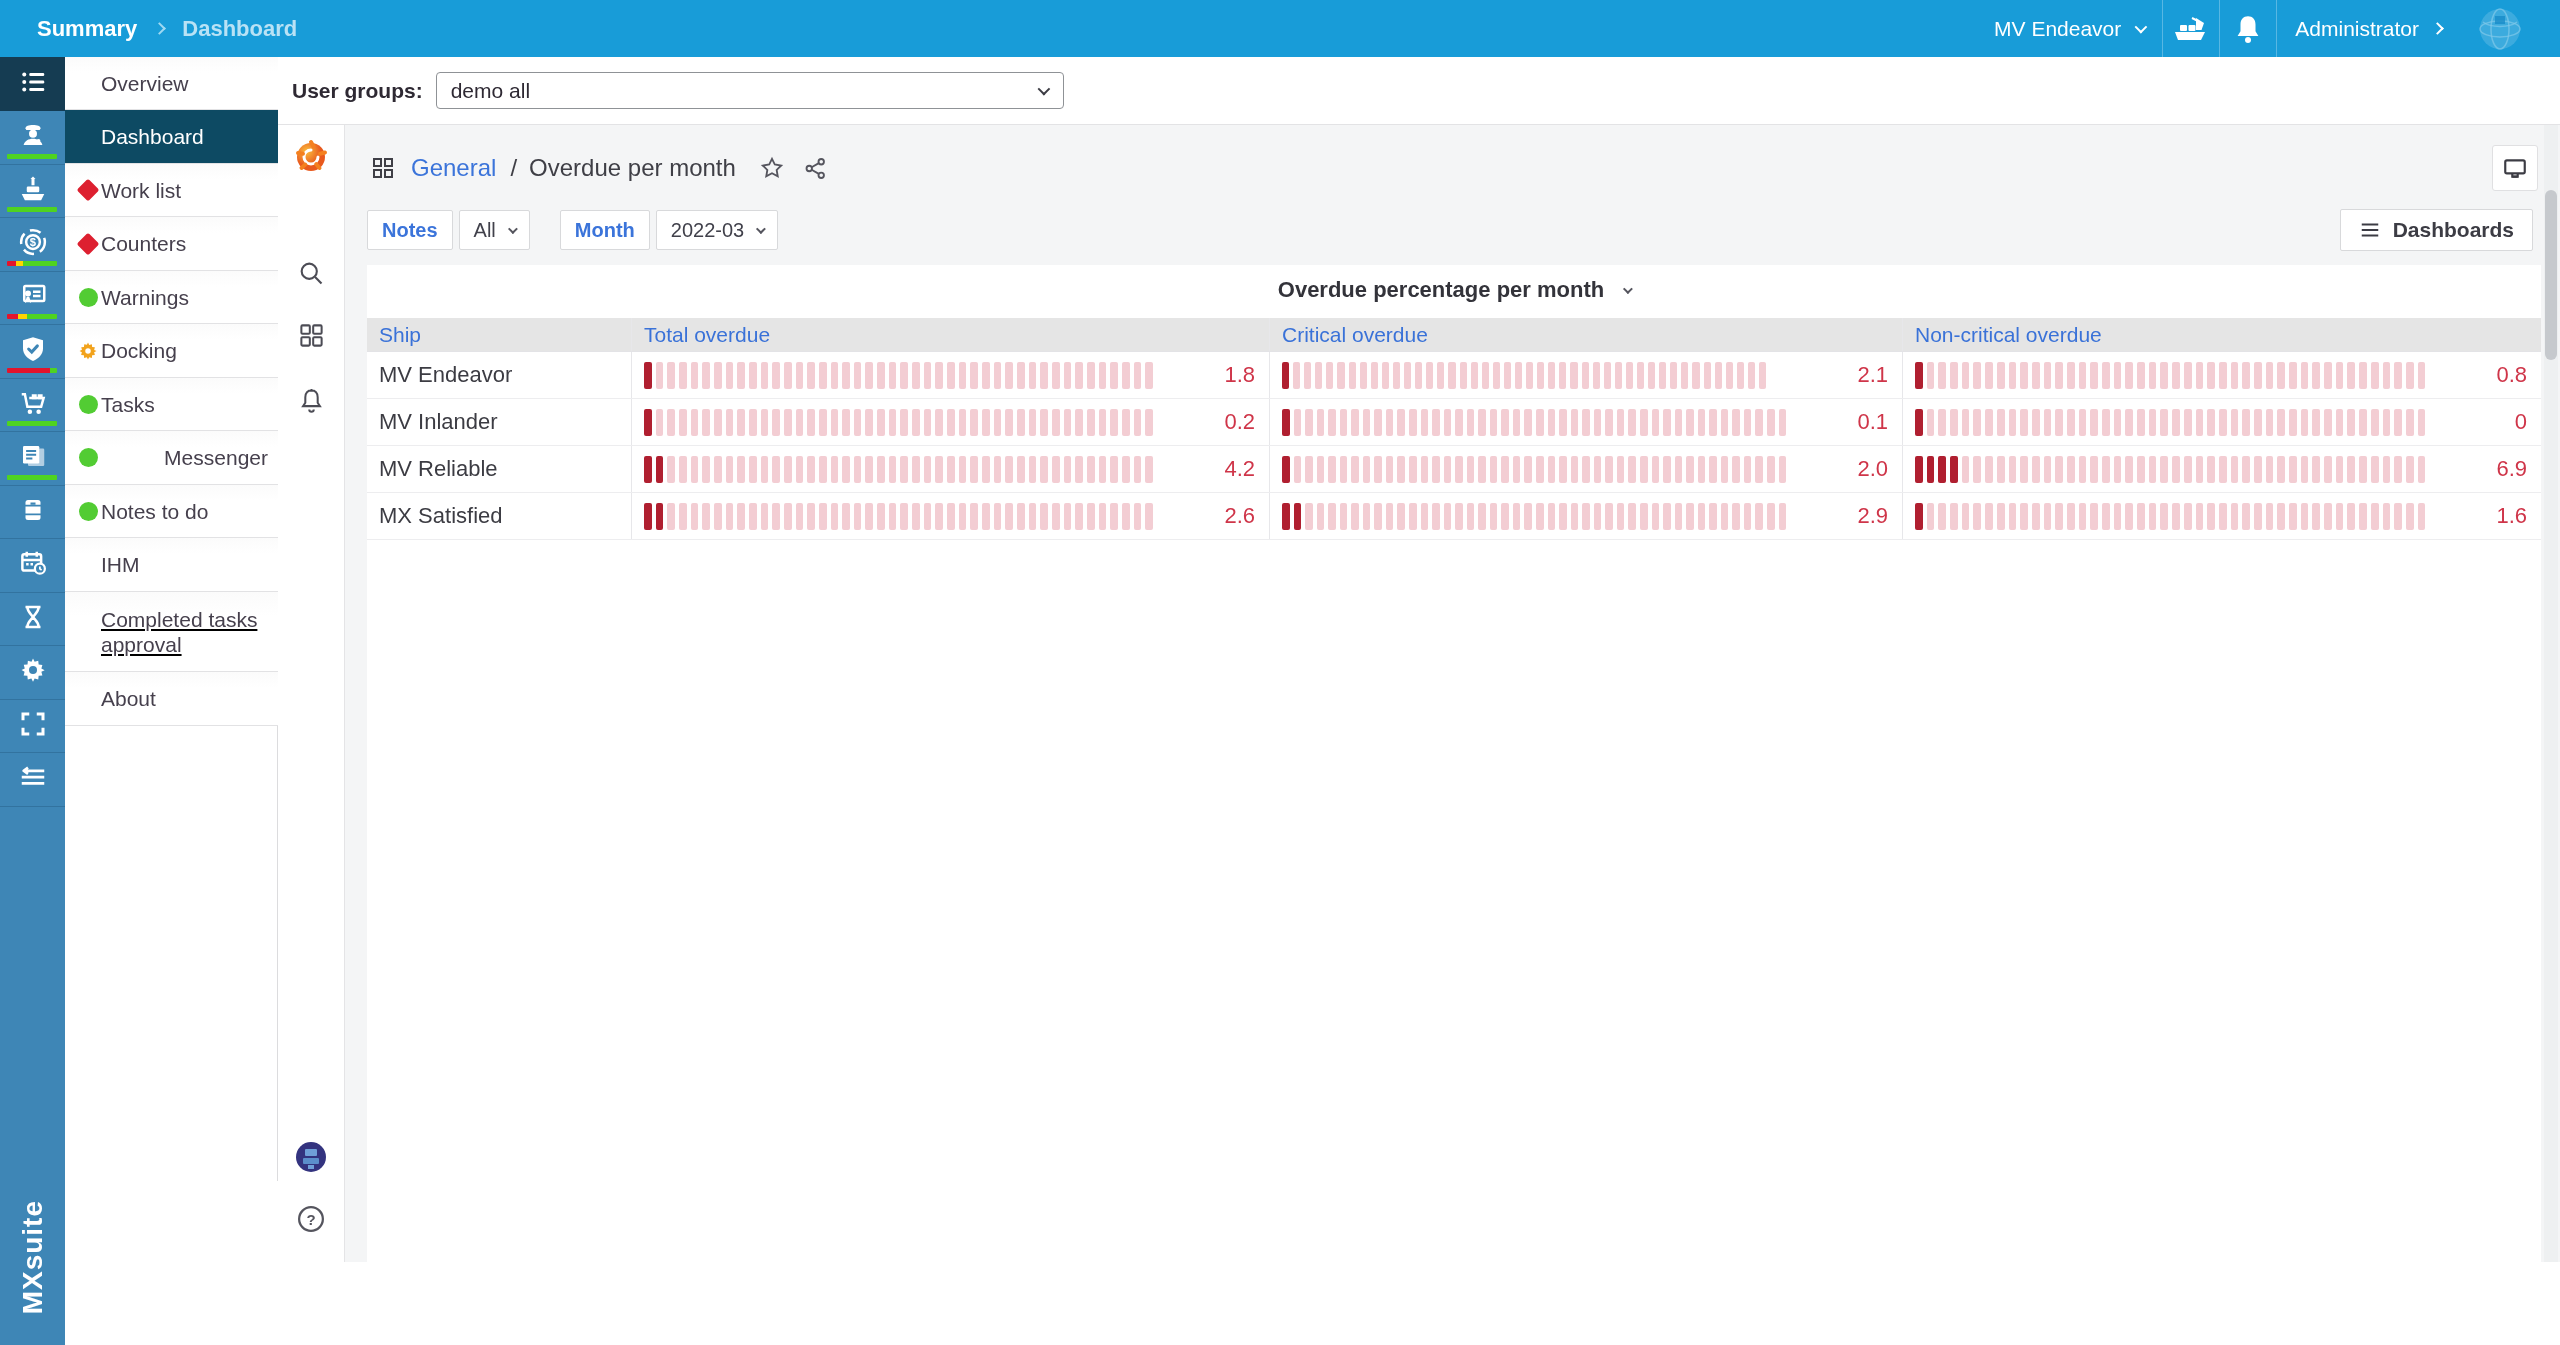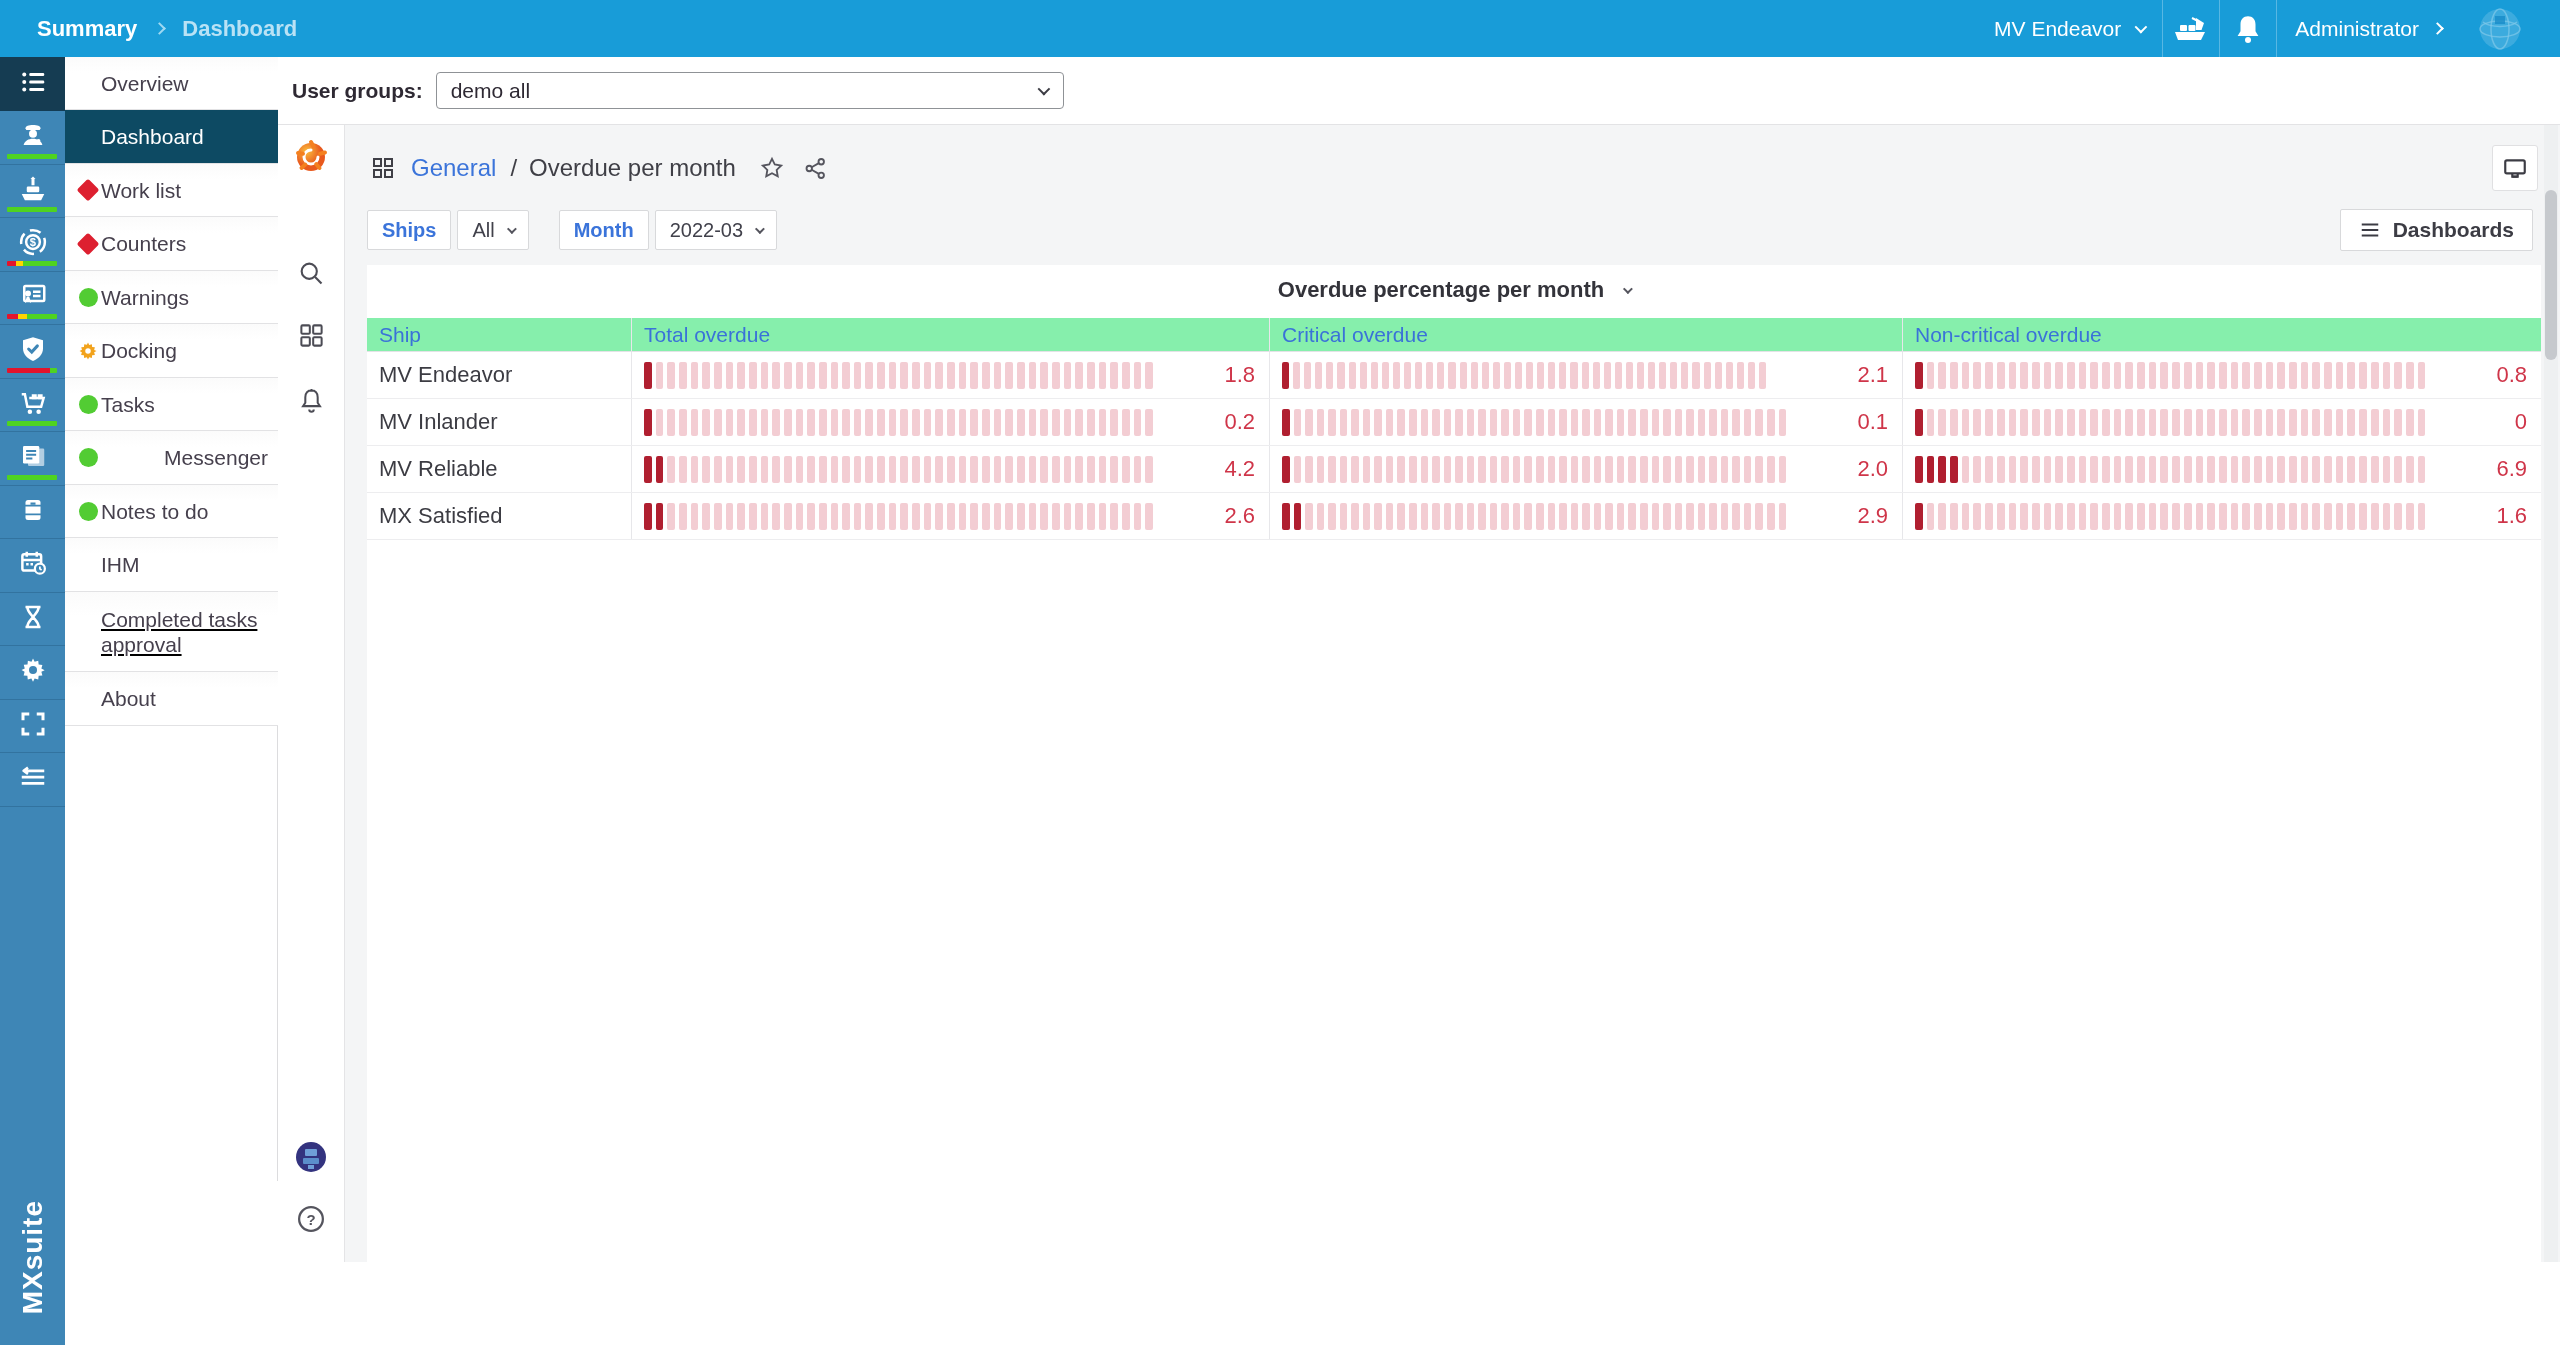--- a/index.html
+++ b/index.html
@@ -64,21 +64,21 @@
   .chip.val { color:#41414b; gap:12px; cursor:pointer; margin-right:30px; }
   .chip .chev { width:7px; height:7px; border-width:2px; color:#55555e; }
   #dash-btn { position:absolute; right:27px; top:84px; height:42px; background:#fff; border:1px solid #d8d9db; border-radius:2px; display:flex; align-items:center; gap:12px; padding:0 18px; font-size:21px; font-weight:700; color:#3c3c44; cursor:pointer; }
 
   
   #panel { position:absolute; left:22px; top:140px; width:2174px; height:997px; background:#fff; }
   #panel-title { height:50px; display:flex; align-items:center; justify-content:center; gap:19px; cursor:pointer; }
   #panel-title span { font-size:22px; font-weight:600; color:#33333a; }
   #panel-title .chev { width:7px; height:7px; border-width:2px; color:#55555e; }
   #tbl { position:absolute; left:0; top:53px; right:0; }
-  .t-head { display:flex; height:34px; background:#86efac; border-bottom:1px solid #e3e3e6; }
+  .t-head { display:flex; height:34px; background:#e5e5e5; border-bottom:1px solid #e3e3e6; }
   .t-head > div { font-size:21px; color:#3a72d8; padding-left:12px; display:flex; align-items:center; border-right:1px solid #e7e7ea; cursor:pointer; }
   .t-head > div:last-child { border-right:none; }
   .t-row { display:flex; height:47px; border-bottom:1px solid #ededef; }
   .t-row > div { border-right:1px solid #e7e7ea; display:flex; align-items:center; }
   .t-row > div:last-child { border-right:none; }
   .cell-ship { padding-left:12px; font-size:22px; color:#3c3c43; }
   .cell-bar { padding:0 14px 0 12px; }
   .lcd { flex:1; height:27px; display:flex; gap:4px; }
   .lcd span { flex:1; border-radius:2px; }
   .cell-val { width:86px; margin-left:16px; text-align:right; font-size:22px; flex:0 0 auto; justify-content:flex-end; display:flex; }
@@ -428,21 +428,21 @@
 
       <div id="tv-btn">
         <svg width="26" height="26" viewBox="0 0 24 24" fill="none" stroke="#3c3c44" stroke-width="2">
             <rect x="3" y="5" width="18" height="12" rx="1.5"></rect>
             <path d="M9.5 17v3h5v-3" fill="none"></path>
             <path d="M9.5 20h5"></path>
           </svg>
       </div>
 
       <div id="filter-row">
-        <div class="chip lab">Ships</div>
+        <div class="chip lab">Notes</div>
         <div class="chip val">
           <span>All</span>
           <span class="chev chev-down"></span>
         </div>
         <div class="chip lab">Month</div>
         <div class="chip val">
           <span>2022-03</span>
           <span class="chev chev-down"></span>
         </div>
       </div>

